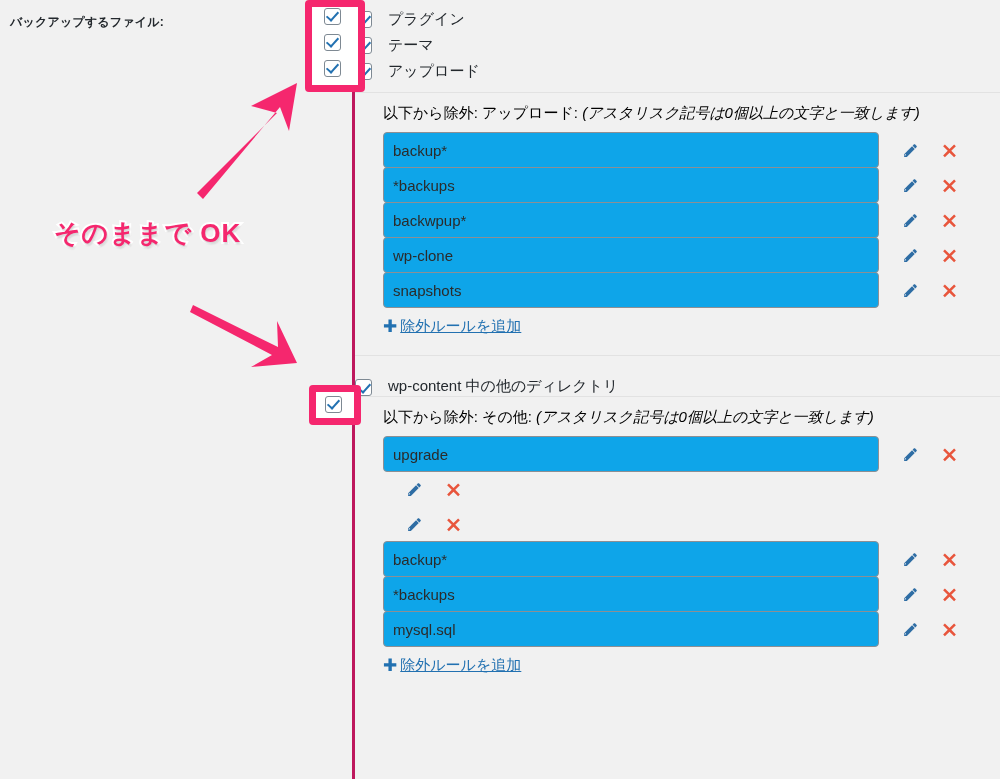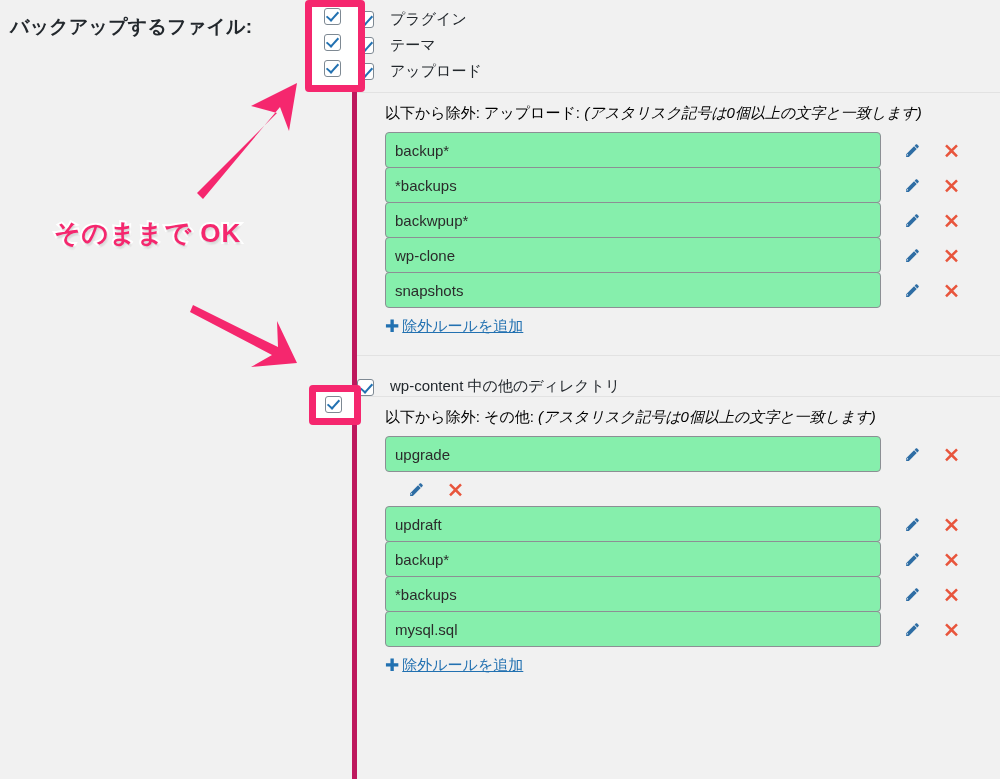--- a/index.html
+++ b/index.html
@@ -12,33 +12,33 @@
   #root {
     position: relative;
     width: 1000px; height: 779px;
     background: #f1f1f1;
   }
 
   
   .field-label {
     position: absolute;
     left: 10px; top: 14px;
-    font-size: 19px;
+    font-size: 12px;
     font-weight: bold;
     color: #23282d;
     letter-spacing: .2px;
     white-space: nowrap;
   }
 
   
   .settings-col {
     position: absolute;
     left: 352px; top: 0;
     width: 648px; height: 779px;
-    border-left: 5px solid #be185d;
+    border-left: 3px solid #be185d;
     box-sizing: border-box;
   }
 
   
   .cb-row {
     position: relative;
     height: 26px;
     display: flex;
     align-items: center;
     padding-left: 2px;
@@ -87,21 +87,21 @@
     display: flex;
     align-items: center;
     height: 36px;
     margin-bottom: -1px;
   }
   .rule-input {
     width: 496px; height: 36px;
     box-sizing: border-box;
     border: 1px solid #8c8f94;
     border-radius: 4px;
-    background: #86efac;
+    background: #0ea5e9;
     color: #2b2b2b;
     font-size: 15px;
     font-family: "Liberation Sans", sans-serif;
     padding: 0 9px;
     outline: none;
   }
   .icon-btn {
     width: 22px; height: 22px;
     display: inline-flex;
     align-items: center;
@@ -333,21 +333,20 @@
               </svg>
           </span>
           <span class="icon-btn xmark">
             <svg width="17" height="17" viewBox="0 0 24 24">
                 <path d="M5.5 3.5L12 10l6.5-6.5 2.5 2.5L14.5 12.5 21 19l-2.5 2.5L12 15 5.5 21.5 3 19l6.5-6.5L3 6z" fill="#e8553c"></path>
               </svg>
           </span>
         </div>
 
         <div class="rule-row">
-          <input class="rule-input" type="text" value="updraft" style="">
           <span class="icon-btn pencil">
             <svg width="17" height="17" viewBox="0 0 24 24">
                 <path d="M3 17.2V21h3.8L18 9.8l-3.8-3.8L3 17.2z" fill="#2e6da4"></path>
                 <path d="M20.7 7.1c.4-.4.4-1 0-1.4l-2.4-2.4c-.4-.4-1-.4-1.4 0l-1.9 1.9 3.8 3.8 1.9-1.9z" fill="#2e6da4"></path>
                 <path d="M3.6 19.4l.9-2.4 1.5 1.5-2.4.9z" fill="#ffffff"></path>
               </svg>
           </span>
           <span class="icon-btn xmark">
             <svg width="17" height="17" viewBox="0 0 24 24">
                 <path d="M5.5 3.5L12 10l6.5-6.5 2.5 2.5L14.5 12.5 21 19l-2.5 2.5L12 15 5.5 21.5 3 19l6.5-6.5L3 6z" fill="#e8553c"></path>

